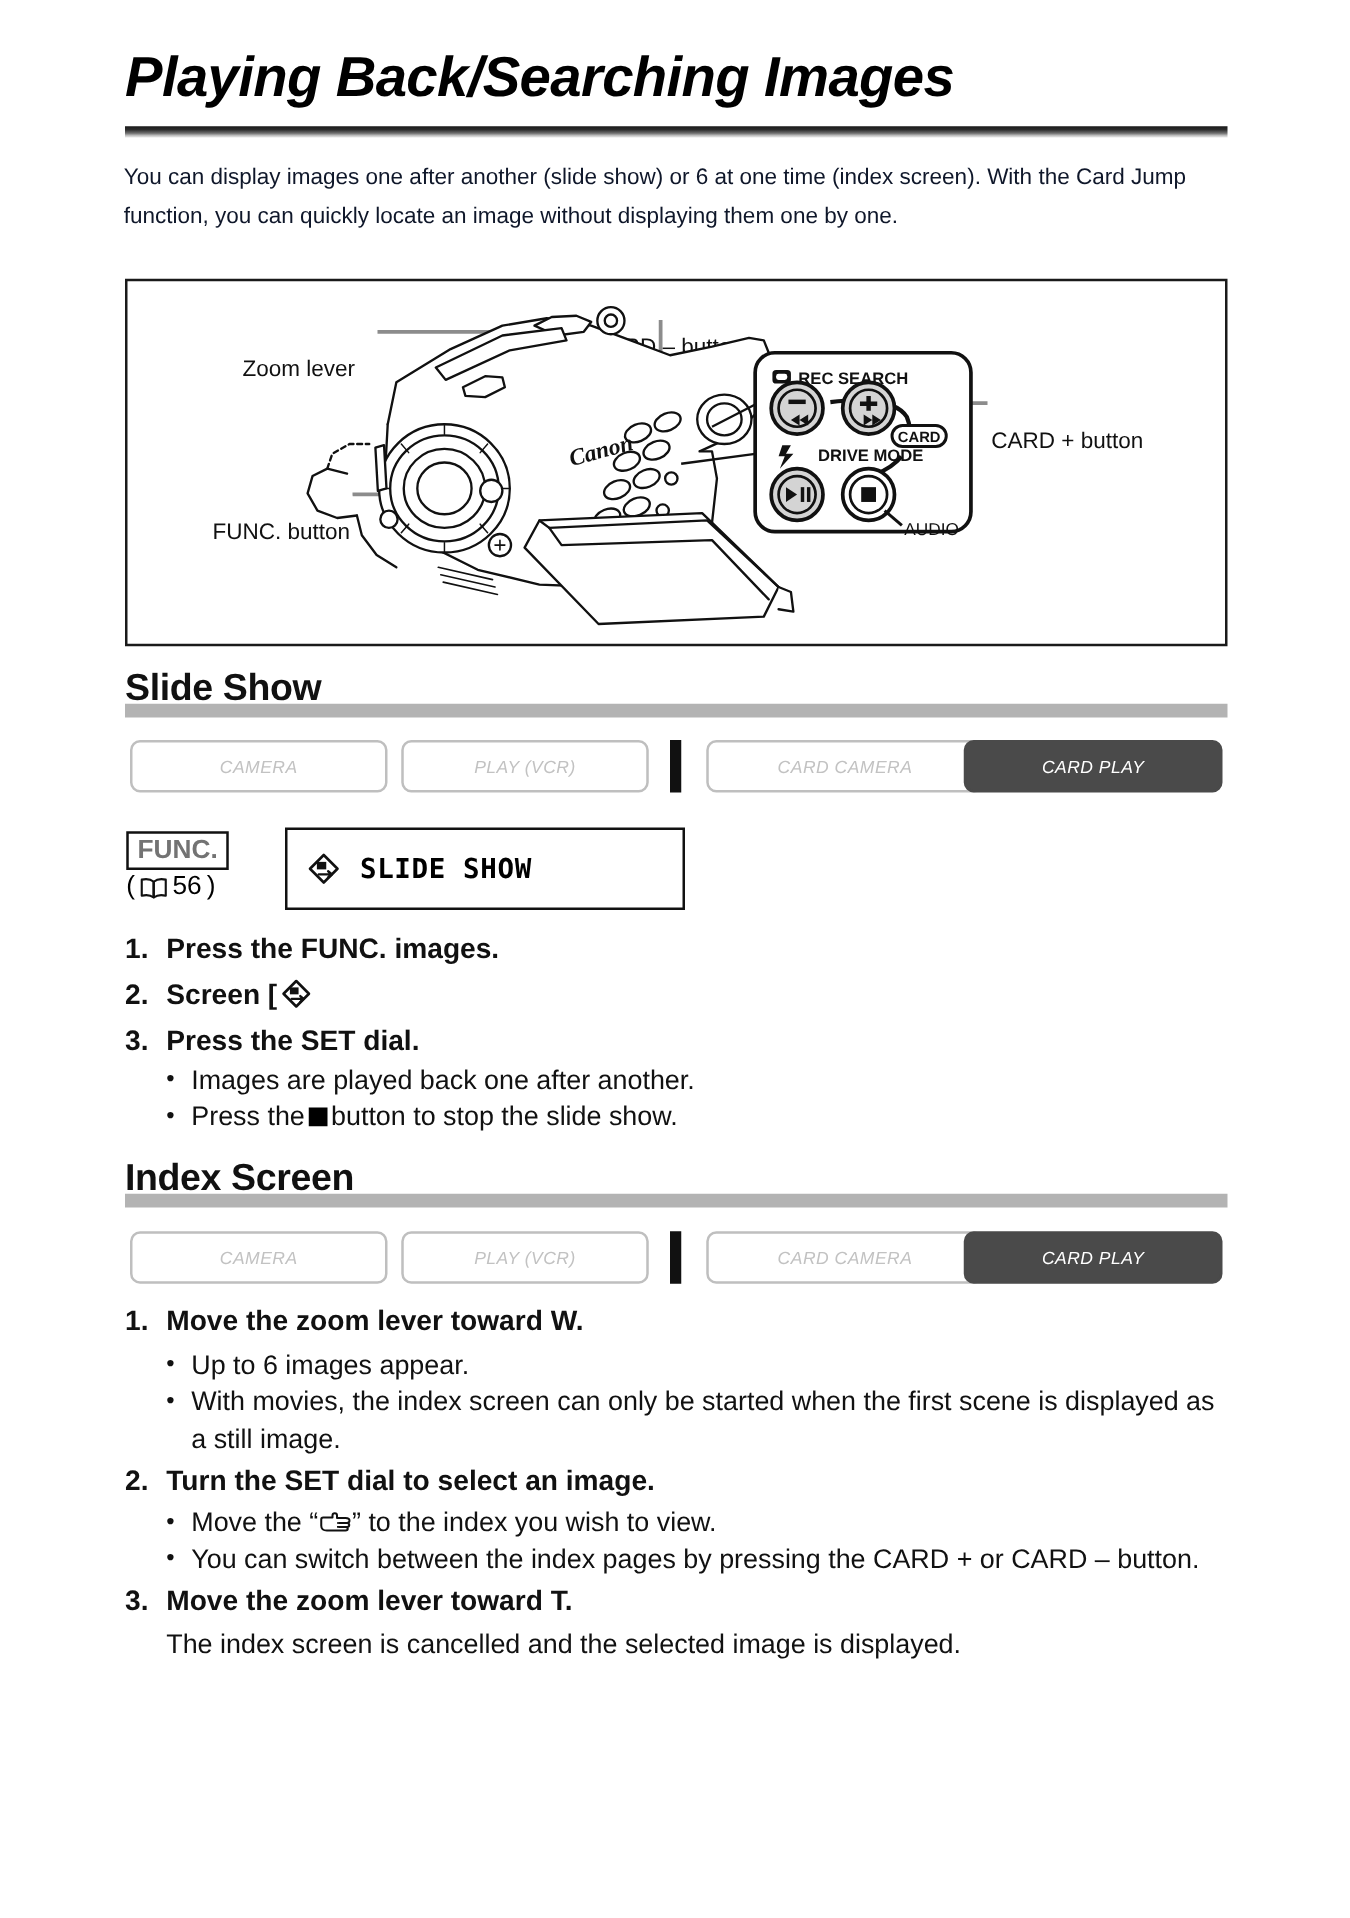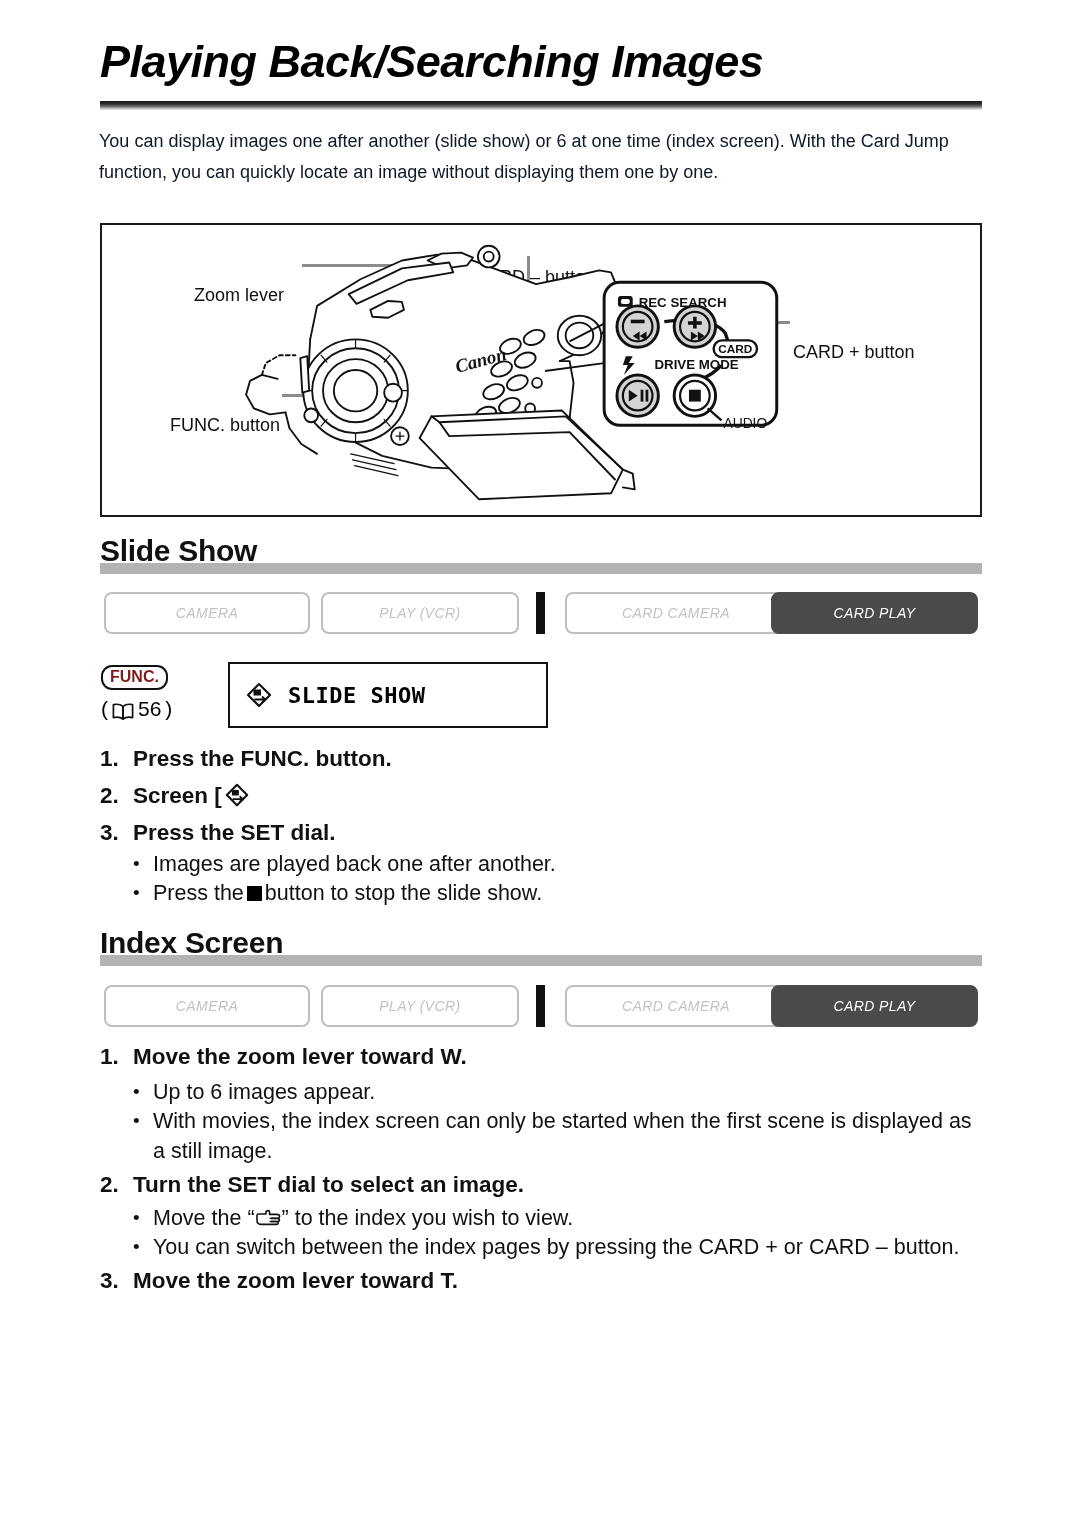--- a/index.html
+++ b/index.html
@@ -128,27 +128,27 @@
     top: 0;
     width: 9px;
     height: 42px;
     background: #111;
   }
 
   
   .func-badge {
     position: absolute;
     border: 2.5px solid #111;
-    border-radius: 11px;
-    font-size: 16px;
+    border-radius: 0;
+    font-size: 21px;
     font-weight: bold;
     padding: 1px 7px 2px 7px;
     line-height: 1.15;
     white-space: nowrap;
-    color: #7f1d1d;
+    color: #737373;
   }
   .page-ref {
     position: absolute;
     font-size: 21px;
     color: #000;
     display: flex;
     align-items: center;
     gap: 4px;
     white-space: nowrap;
   }
@@ -394,21 +394,21 @@
         <path d="M13 2 L24 13 L13 24 L2 13 Z" fill="#fff" stroke="#111" stroke-width="2.1" stroke-linejoin="round"></path>
         <rect x="7.5" y="7.5" width="7.5" height="6" fill="#111"></rect>
         <path d="M9 17.5 L18.5 17.5 M16.5 15 L19.5 17.5 L16.5 20" fill="none" stroke="#111" stroke-width="1.9" stroke-linecap="round" stroke-linejoin="round"></path>
       </svg>
     </span>
     <span class="lcd-text">SLIDE SHOW</span>
   </div>
 
   <div class="step" style="left:100px; top:746px;">
     <span class="num">1.</span>
-    <span>Press the FUNC. button.</span>
+    <span>Press the FUNC. images.</span>
   </div>
 
   <div class="step" style="left:100px; top:783px;">
     <span class="num">2.</span>
     <span>Screen [</span>
     <span style="display:inline-block; width:25px; height:22px; margin:0 4px 0 3px;">
       <svg viewBox="0 0 26 26" width="24" height="24">
         <path d="M13 2 L24 13 L13 24 L2 13 Z" fill="#fff" stroke="#111" stroke-width="2.3" stroke-linejoin="round"></path>
         <rect x="7.5" y="7.5" width="7.5" height="6" fill="#111"></rect>
         <path d="M9 17.5 L18.5 17.5 M16.5 15 L19.5 17.5 L16.5 20" fill="none" stroke="#111" stroke-width="2" stroke-linecap="round" stroke-linejoin="round"></path>
@@ -482,16 +482,17 @@
   <div class="bullet" style="left:133px; top:1232px; width:850px;">
     <span class="dot">•</span>
     <span>You can switch between the index pages by pressing the CARD + or CARD – button.</span>
   </div>
 
   <div class="step" style="left:100px; top:1268px;">
     <span class="num">3.</span>
     <span>Move the zoom lever toward T.</span>
   </div>
 
+  <div class="plain" style="left:133px; top:1300px; width:845px;">The index screen is cancelled and the selected image is displayed.</div>
 
   <div class="folio">100</div>
 
 </div>
 
 </body></html>

